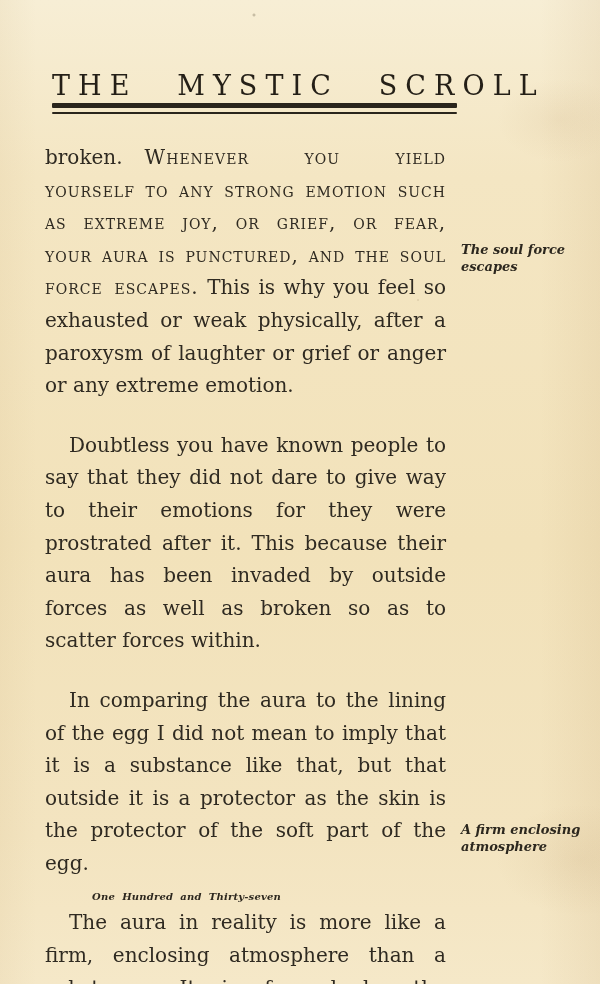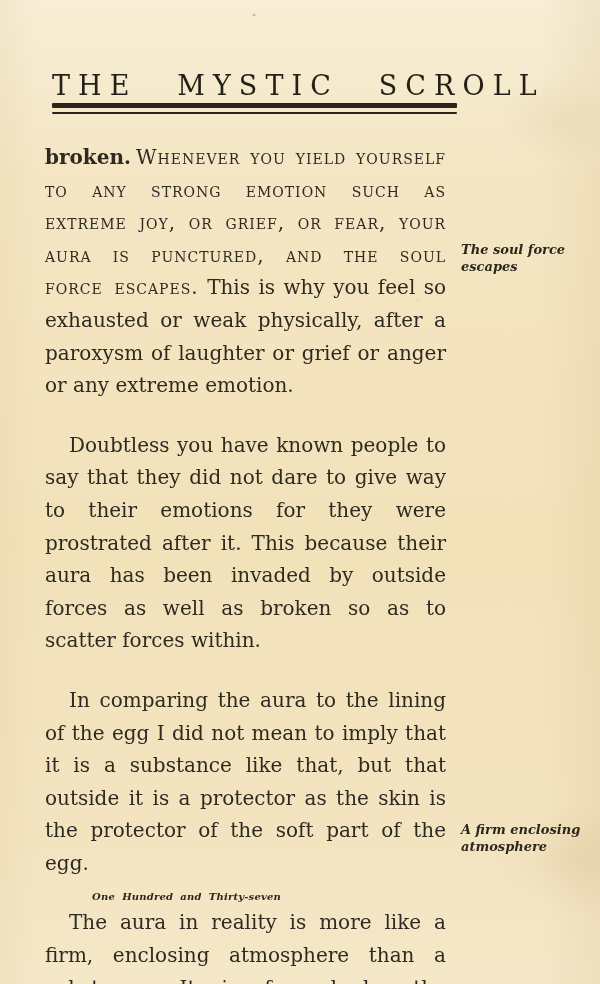--- a/index.html
+++ b/index.html
@@ -45,21 +45,21 @@
     left: 45px;
     width: 401px;
     font-size: 20px;
     line-height: 32.6px;
     text-align: justify;
     color: #2f2a21;
   }
   .body-column p { margin: 0; }
   .body-column p.indent { text-indent: 24px; margin-top: 27px; }
 
-  .lead-word { margin-right: 5px; font-weight: bold; }
+  .lead-word { margin-right: 22px; }
   .smallcaps {
     font-variant: small-caps;
     letter-spacing: 0.05em;
     word-spacing: 0.12em;
   }
 
   .margin-note {
     position: absolute;
     left: 461px;
     width: 132px;

